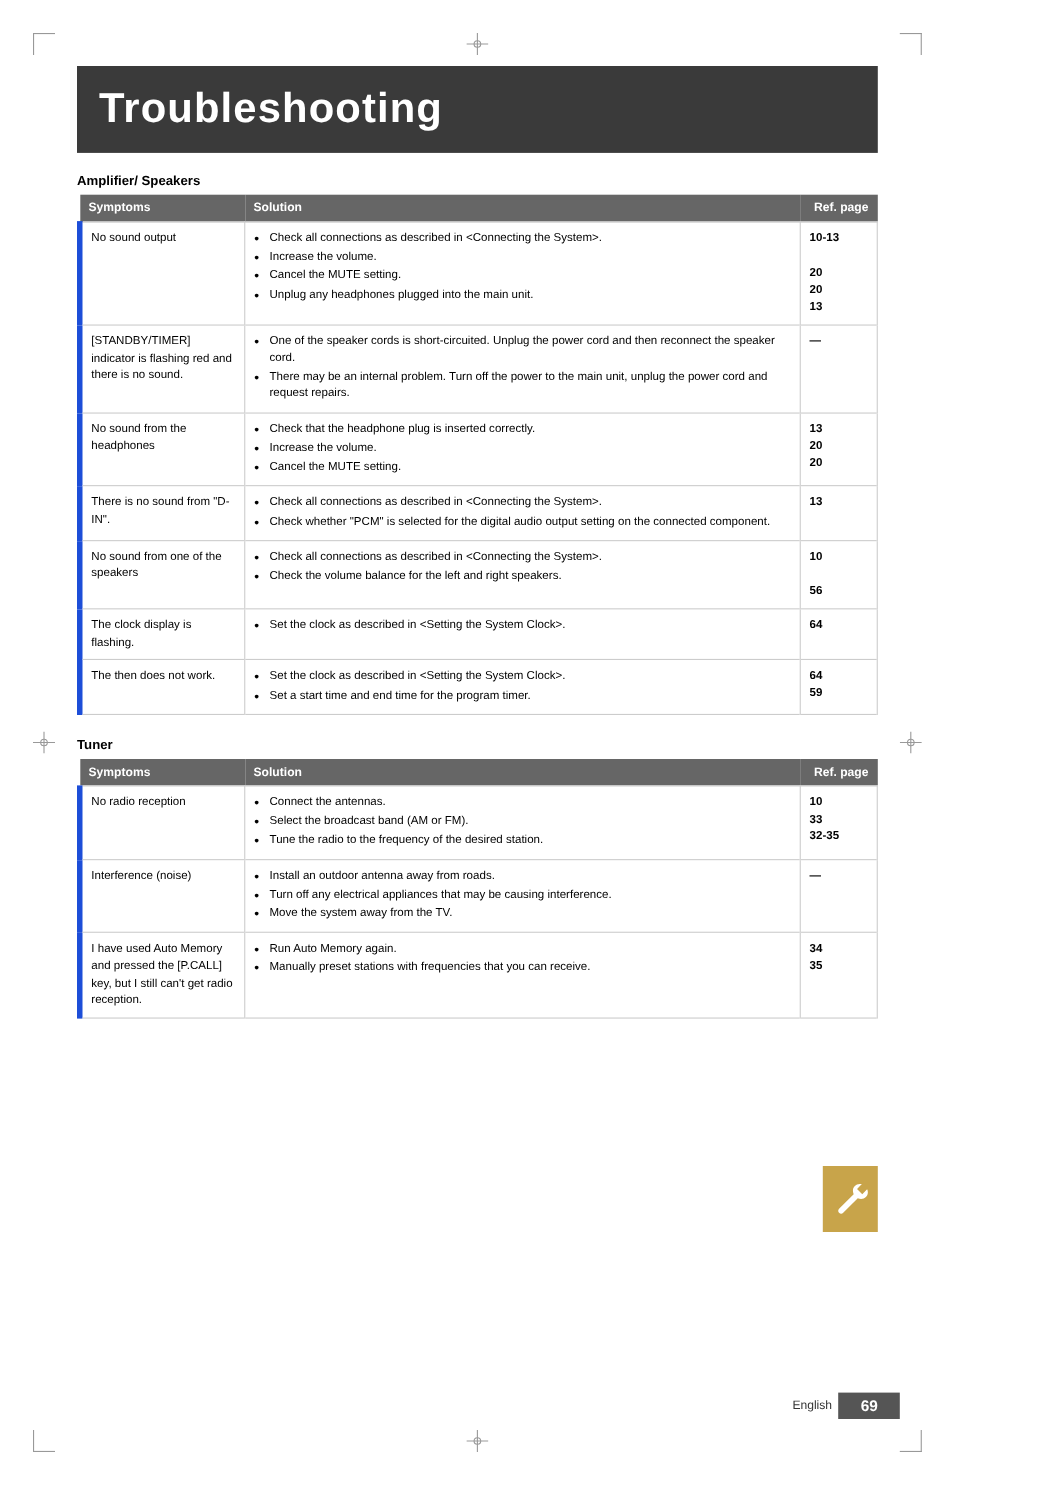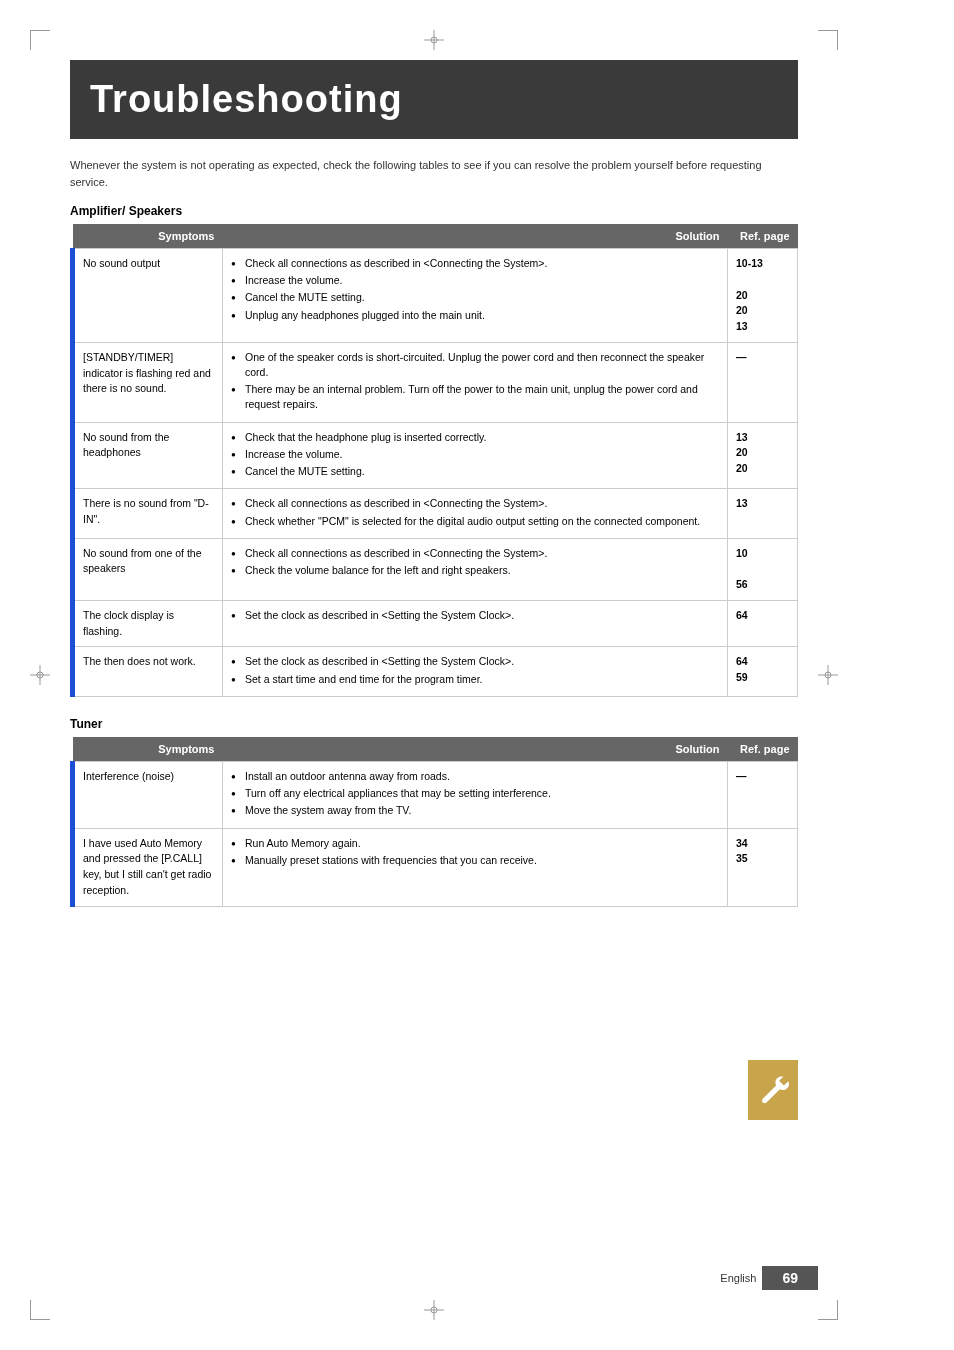--- a/index.html
+++ b/index.html
@@ -108,21 +108,21 @@
       font-size: 10.5px;
     }
 
     table thead tr {
       background: #666;
       color: #fff;
     }
 
     table thead th {
       padding: 6px 8px;
-      text-align: right;
+      text-align: left;
       font-weight: bold;
       font-size: 11px;
     }
 
     table thead th.ref-col {
       text-align: right;
       white-space: nowrap;
     }
 
     table tbody tr {
@@ -255,21 +255,20 @@
         <circle cx="10" cy="10" r="3" fill="none" stroke="#999" stroke-width="1"></circle>
       </svg>
   </div>
 
   <div class="content">
 
     <div class="title-bar">
       <h1>Troubleshooting</h1>
     </div>
 
-    <p class="intro-text">Whenever the system is not operating as expected, check the following tables to see if you can resolve the problem yourself before requesting service.</p>
 
     <div>
       <div class="section-title">Amplifier/ Speakers</div>
 
       <table>
         <thead>
           <tr>
             <th>Symptoms</th>
             <th class="solution-col">Solution</th>
             <th class="ref-col">Ref. page</th>
@@ -357,26 +356,37 @@
 
       <table>
         <thead>
           <tr>
             <th>Symptoms</th>
             <th class="solution-col">Solution</th>
             <th class="ref-col">Ref. page</th>
           </tr>
         </thead>
         <tbody id="tuner-tbody">
+        <tr>
+              <td>No radio reception</td>
+              <td class="solution-col">
+                <ul class="bullet-list">
+                  <li>Connect the antennas.</li>
+                  <li>Select the broadcast band (AM or FM).</li>
+                  <li>Tune the radio to the frequency of the desired station.</li>
+                </ul>
+              </td>
+              <td>10<br>33<br>32-35</td>
+            </tr>
             <tr>
               <td>Interference (noise)</td>
               <td class="solution-col">
                 <ul class="bullet-list">
                   <li>Install an outdoor antenna away from roads.</li>
-                  <li>Turn off any electrical appliances that may be setting interference.</li>
+                  <li>Turn off any electrical appliances that may be causing interference.</li>
                   <li>Move the system away from the TV.</li>
                 </ul>
               </td>
               <td>—</td>
             </tr>
             <tr>
               <td>I have used Auto Memory and pressed the [P.CALL] key, but I still can't get radio reception.</td>
               <td class="solution-col">
                 <ul class="bullet-list">
                   <li>Run Auto Memory again.</li>

